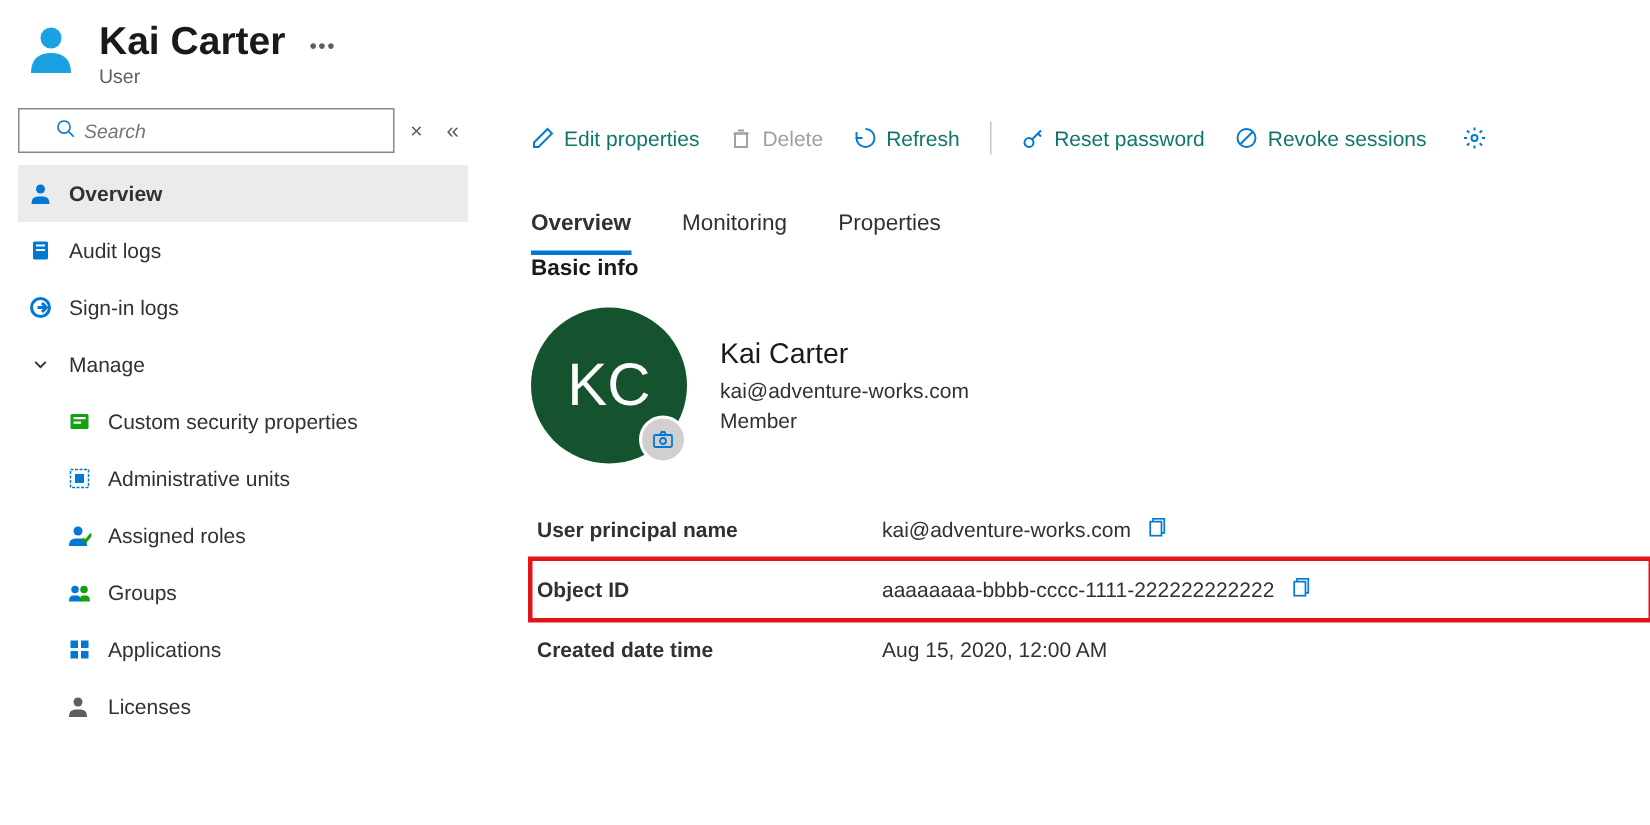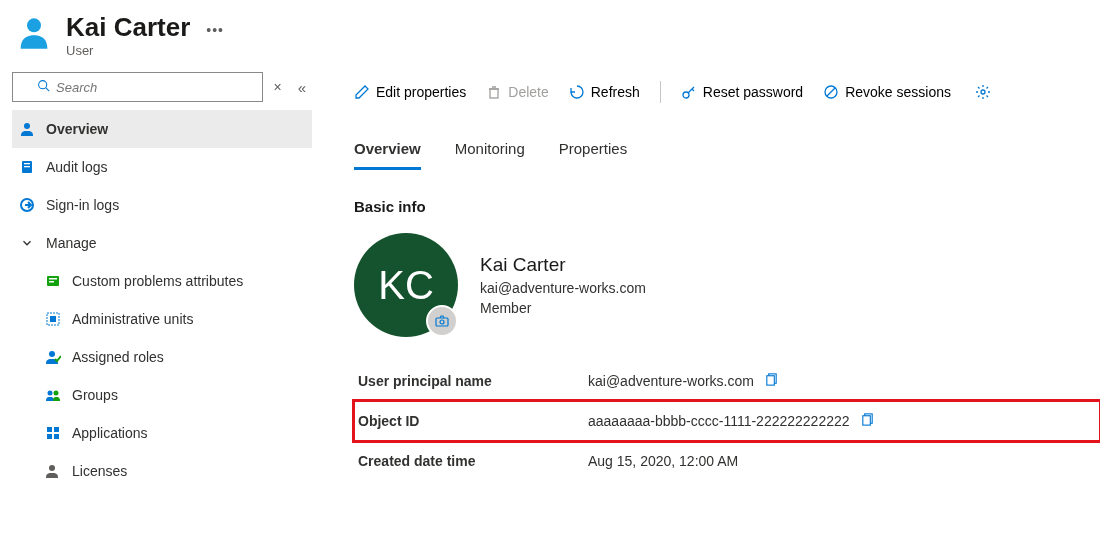--- a/index.html
+++ b/index.html
@@ -31,32 +31,32 @@
     .nav-icon { width: 18px; height: 18px; display: flex; align-items: center; justify-content: center; flex-shrink: 0; }
     .nav-label { font-size: 14px; }
     .nav-sublist { list-style: none; }
     .nav-subitem { display: flex; align-items: center; height: 38px; padding: 0 6px 0 32px; cursor: pointer; gap: 10px; }
     
     
     .main { flex: 1; padding: 0 0 0 34px; overflow: hidden; }
     
     
     .toolbar { display: flex; align-items: center; gap: 20px; height: 40px; margin-top: 6px; }
-    .tool-btn { display: flex; align-items: center; gap: 6px; cursor: pointer; font-size: 14px; color: #000000; }
+    .tool-btn { display: flex; align-items: center; gap: 6px; cursor: pointer; font-size: 14px; color: #0f766e; }
     .tool-btn.disabled { color: #a19f9d; cursor: default; text-align: right; }
     .tool-sep { width: 1px; height: 22px; background: #c8c6c4; }
     .tool-icon { width: 16px; height: 16px; display: flex; align-items: center; justify-content: center; }
     
     
     .tabs { display: flex; gap: 34px; margin-top: 28px; border-bottom: 0; }
     .tab { font-size: 15px; color: #323130; padding-bottom: 10px; cursor: pointer; border-bottom: 3px solid transparent; }
     .tab.active { font-weight: 700; border-bottom-color: #0078d4; }
     
     
-    .section-title { font-size: 15px; font-weight: 700; margin-top: 28px; color: #1b1a19; }
+    .section-title { font-size: 15px; font-weight: 700; color: #1b1a19; }
     
     .profile-row { display: flex; align-items: center; gap: 22px; margin-top: 18px; }
     .profile-avatar-wrap { position: relative; width: 104px; height: 104px; }
     .profile-avatar { width: 104px; height: 104px; border-radius: 50%; background: #14532d; color: #fff; display: flex; align-items: center; justify-content: center; font-size: 40px; font-weight: 400; }
     .camera-badge { position: absolute; bottom: 0; right: 0; width: 32px; height: 32px; border-radius: 50%; background: #d2d0ce; display: flex; align-items: center; justify-content: center; border: 2px solid #fff; cursor: pointer; }
     .profile-details { display: flex; flex-direction: column; gap: 4px; }
     .profile-name { font-size: 19px; font-weight: 400; color: #1b1a19; }
     .profile-email { font-size: 14px; color: #323130; }
     .profile-type { font-size: 14px; color: #323130; }
     
@@ -143,21 +143,21 @@
     </ul>
     <ul class="nav-sublist">
       <li class="nav-subitem">
         <span class="nav-icon">
           <svg viewBox="0 0 16 16" width="16" height="16">
               <rect x="2" y="3" width="12" height="10" rx="1" fill="#13a10e"></rect>
               <rect x="4" y="5" width="8" height="1.5" fill="#fff"></rect>
               <rect x="4" y="8" width="5" height="1.5" fill="#fff"></rect>
             </svg>
         </span>
-        <span class="nav-label">Custom problems attributes</span>
+        <span class="nav-label">Custom security properties</span>
       </li>
       <li class="nav-subitem">
         <span class="nav-icon">
           <svg viewBox="0 0 16 16" width="16" height="16">
               <rect x="2" y="2" width="12" height="12" fill="none" stroke="#0078d4" stroke-width="1" stroke-dasharray="2 1"></rect>
               <rect x="5" y="5" width="6" height="6" fill="#0078d4"></rect>
             </svg>
         </span>
         <span class="nav-label">Administrative units</span>
       </li>

